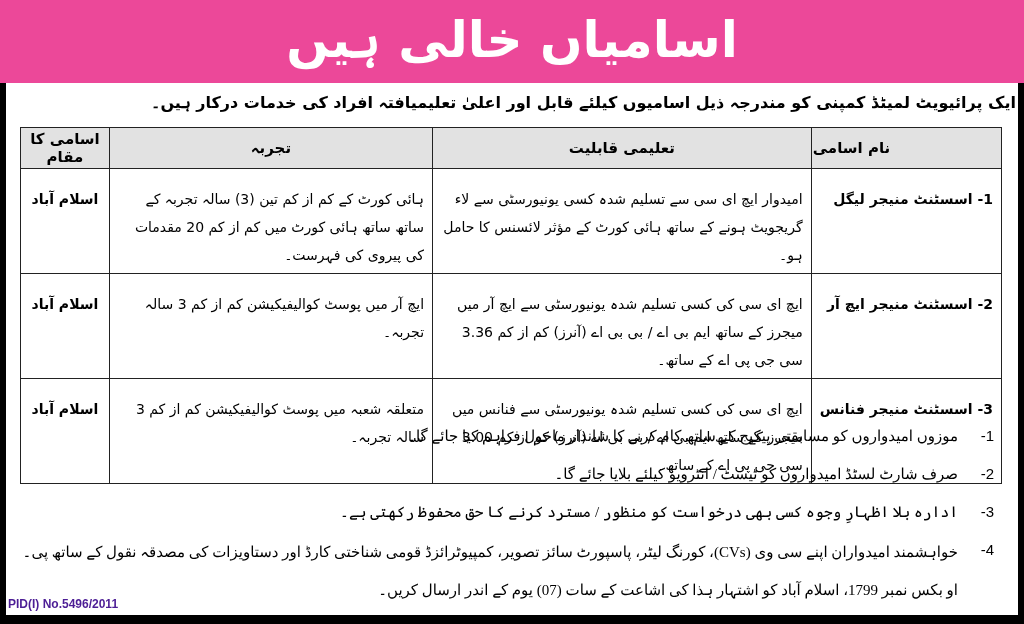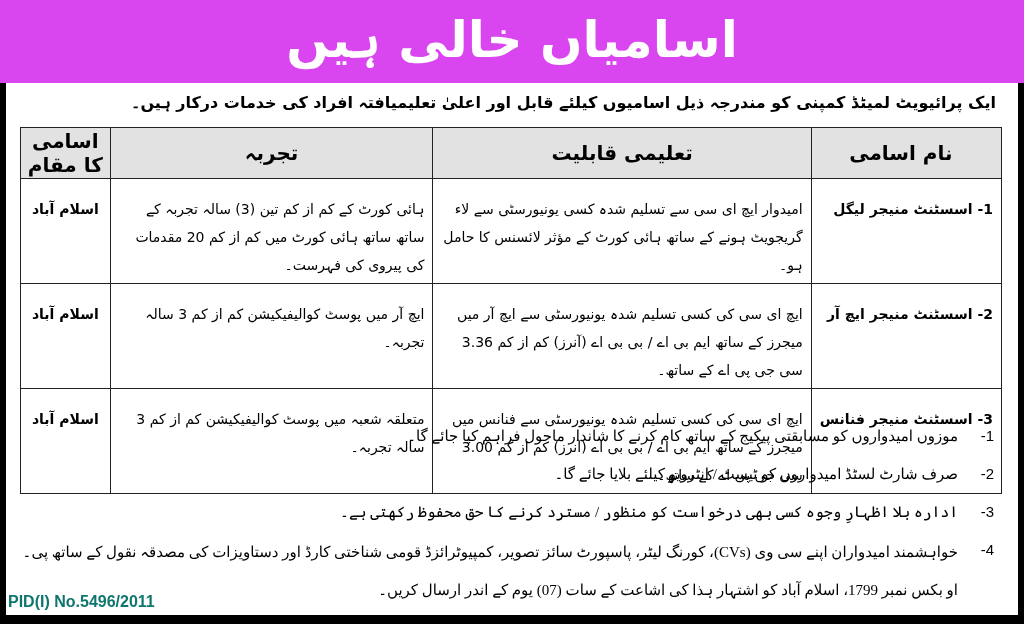--- a/index.html
+++ b/index.html
@@ -4,39 +4,39 @@
   <style>
     html, body { margin: 0; padding: 0; }
     body {
       width: 1024px; height: 624px; overflow: hidden;
       background: #000000;
       position: relative;
       font-family: "DejaVu Sans", sans-serif;
     }
     .banner {
       position: absolute; left: 0; top: 0; width: 1024px; height: 83px;
-      background: #d946ef;
+      background: #ec4899;
       display: flex; align-items: center; justify-content: center;
     }
     .banner-title {
       color: #ffffff;
       font-family: "DejaVu Sans", sans-serif;
       font-weight: bold;
       font-size: 50px;
       letter-spacing: 2px;
       direction: rtl;
       line-height: 1;
       margin-top: -4px;
     }
     .panel {
       position: absolute; left: 6px; top: 83px; width: 1012px; height: 532px;
       background: #ffffff;
     }
     .intro {
-      position: absolute; right: 22px; top: 10px;
+      position: absolute; right: 2px; top: 10px;
       direction: rtl;
       font-family: "DejaVu Sans", sans-serif;
       font-weight: bold;
       font-size: 16px;
       color: #000;
       white-space: nowrap;
     }
     table.jobs {
       position: absolute; left: 14px; top: 44px;
       width: 982px;
@@ -45,25 +45,25 @@
       font-family: "DejaVu Sans", sans-serif;
       color: #000;
     }
     table.jobs th, table.jobs td {
       border: 1.5px solid #222;
       vertical-align: top;
     }
     table.jobs thead th {
       background: #e2e2e2;
       height: 38px;
-      font-size: 20px;
+      font-size: 15px;
       font-weight: bold;
       vertical-align: middle;
     }
-    .th-post { width: 148px; text-align: center; padding-right: 12px; margin-left: 36px; }
+    .th-post { width: 148px; text-align: left; padding-right: 12px; margin-left: 36px; }
     .th-qual { width: 396px; text-align: center; }
     .th-exp { width: 336px; }
     .th-loc { width: 88px; text-align: center; }
     table.jobs tbody td {
       font-size: 14px;
       line-height: 28px;
       padding: 16px 8px 4px 8px;
     }
     table.jobs tbody tr.r1 td { height: 72px; }
     table.jobs tbody tr.r2 td { height: 66px; }
@@ -91,22 +91,22 @@
       direction: ltr;
       padding-right: 6px;
       box-sizing: border-box;
     }
     .note-text { flex: 1; font-family: Liberation Serif, serif; }
     .note.n4 .note-text { line-height: 38px; }
     .ref {
       position: absolute; left: 2px; bottom: 4px;
       font-family: "Liberation Sans", sans-serif;
       font-weight: bold;
-      font-size: 16px;
-      color: #0f766e;
+      font-size: 12px;
+      color: #4c1d95;
     }
   </style>
 </head>
 <body>
 
 <div class="banner">
   <div class="banner-title">اسامیاں خالی ہیں</div>
 </div>
 
 <div class="panel">

